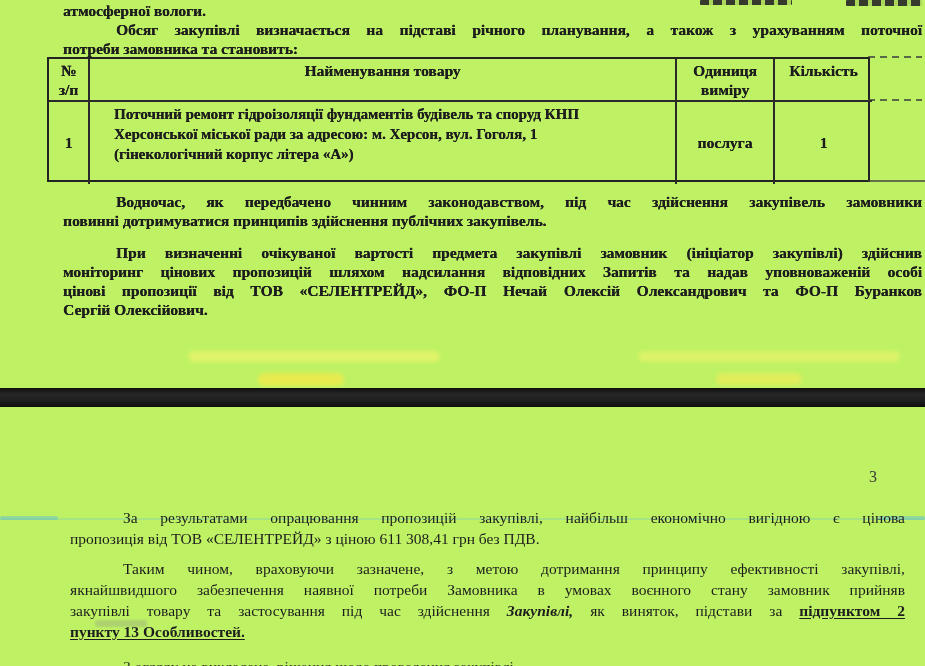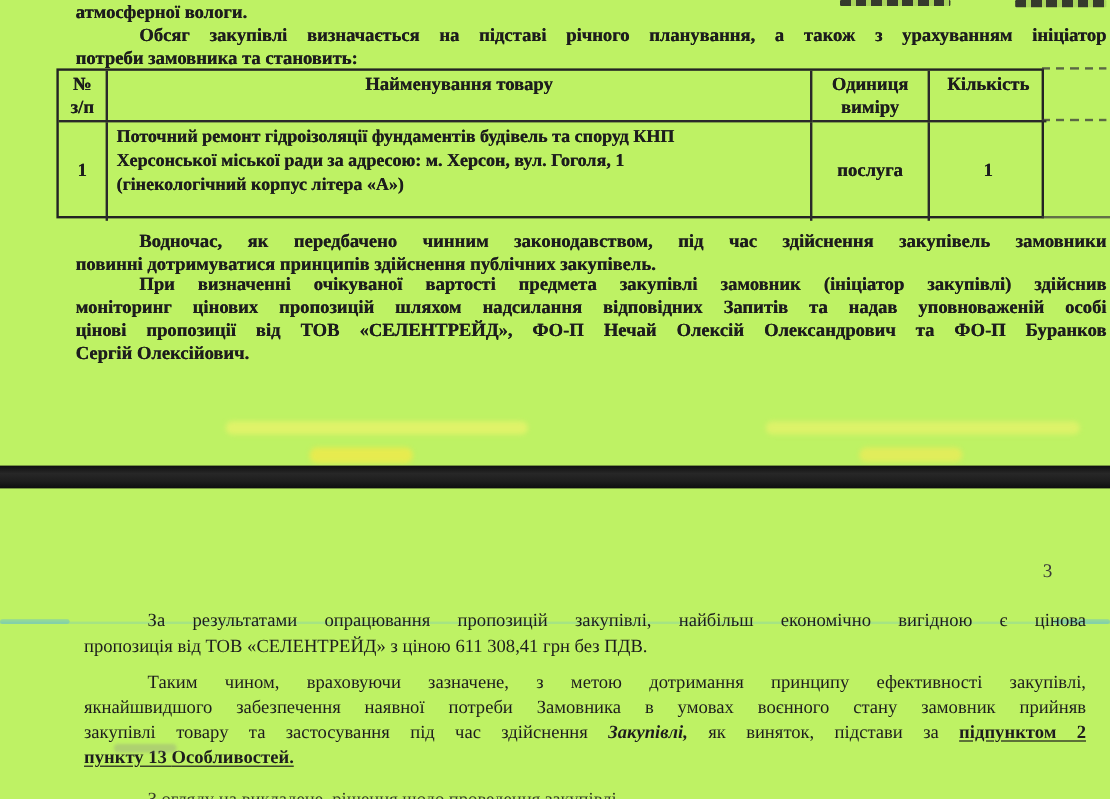--- a/index.html
+++ b/index.html
@@ -25,21 +25,21 @@
     display:grid;grid-template-columns:41px 587px 98px 97px;grid-template-rows:43px 82px;
     border:2.5px solid #232323;box-sizing:border-box;
     font-weight:700;text-shadow:0.25px 0 0 currentColor;
   }
   .cell{border-right:2px solid #2a2a2a;border-bottom:2px solid #2a2a2a;box-sizing:border-box;
         display:flex;align-items:center;justify-content:center;font-size:15.5px;}
   .cell.last-col{border-right:none;}
   .cell.last-row{border-bottom:none;}
   .cell.hdr{align-items:flex-start;padding-top:2px;line-height:19px;text-align:center;}
   .hdr-stack{display:flex;flex-direction:column;align-items:center;}
-  .cell.desc{display:block;padding:2px 4px 0 7px;font-size:15px;line-height:20px;text-align:left;}
+  .cell.desc{display:block;padding:2px 4px 0 24px;font-size:15px;line-height:20px;text-align:left;}
   
   .artifact{position:absolute;pointer-events:none;}
   .top-frag{height:5px;border-radius:1px;
     background:repeating-linear-gradient(90deg,#262626 0 9px,rgba(38,38,38,0.15) 9px 13px);opacity:.9;}
   .tbl-dash{height:2px;background:repeating-linear-gradient(90deg,#3a3a3a 0 7px,transparent 7px 12px);opacity:.75;}
   .tbl-solid{height:2px;background:#3a3a3a;opacity:.7;}
   .hl{filter:blur(2.2px);border-radius:6px;}
   .band{left:0;top:388px;width:925px;height:19px;
     background:linear-gradient(#0f0f0f,#272727 35%,#1d1d1d 70%,#0e0e0e);}
   .cyan-line{left:0;top:518px;width:925px;height:2px;background:rgba(110,195,205,0.30);}
@@ -57,21 +57,21 @@
 <body>
 
 <div class="page">
 
   <div class="artifact top-frag" style="left:700px;top:0;width:92px;"></div>
   <div class="artifact top-frag" style="left:846px;top:0;width:76px;height:6px;"></div>
 
   <div class="sec bold-sec" style="left:63px;top:1px;width:859px;">
     <div class="tline tl-last">атмосферної вологи.</div>
     <div>
-        <div class="tline tl-full tl-first"><span class="seg-n">Обсяг закупівлі визначається на підставі річного планування, а також з урахуванням ініціатор</span></div>
+        <div class="tline tl-full tl-first"><span class="seg-n">Обсяг закупівлі визначається на підставі річного планування, а також з урахуванням поточної</span></div>
         <div class="tline tl-last"><span class="seg-n">потреби замовника та становить:</span></div>
       </div>
   </div>
 
   <div class="tbl">
     <div class="cell hdr">
       <div class="hdr-stack">
         <span>№</span>
         <span>з/п</span>
       </div>
@@ -101,21 +101,21 @@
 
   <div class="artifact tbl-dash" style="left:868px;top:56px;width:54px;"></div>
   <div class="artifact tbl-dash" style="left:868px;top:99px;width:54px;"></div>
   <div class="artifact tbl-solid" style="left:868px;top:180px;width:57px;"></div>
 
   <div class="sec bold-sec" style="left:63px;top:192px;width:859px;">
       <div class="tline tl-full tl-first"><span class="seg-n">Водночас, як передбачено чинним законодавством, під час здійснення закупівель замовники</span></div>
       <div class="tline tl-last"><span class="seg-n">повинні дотримуватися принципів здійснення публічних закупівель.</span></div>
     </div>
 
-  <div class="sec bold-sec" style="left:63px;top:228px;width:859px;">
+  <div class="sec bold-sec" style="left:63px;top:243px;width:859px;">
       <div class="tline tl-full tl-first"><span class="seg-n">При визначенні очікуваної вартості предмета закупівлі замовник (ініціатор закупівлі) здійснив</span></div>
       <div class="tline tl-full"><span class="seg-n">моніторинг цінових пропозицій шляхом надсилання відповідних Запитів та надав уповноваженій особі</span></div>
       <div class="tline tl-full"><span class="seg-n">цінові пропозиції від ТОВ «СЕЛЕНТРЕЙД», ФО-П Нечай Олексій Олександрович та ФО-П Буранков</span></div>
       <div class="tline tl-last"><span class="seg-n">Сергій Олексійович.</span></div>
     </div>
 
   <div class="artifact hl" style="left:188px;top:351px;width:252px;height:11px;background:rgba(252,244,110,0.55);"></div>
   <div class="artifact hl" style="left:258px;top:373px;width:86px;height:13px;background:rgba(248,232,70,0.7);"></div>
   <div class="artifact hl" style="left:638px;top:351px;width:262px;height:11px;background:rgba(252,244,110,0.5);"></div>
   <div class="artifact hl" style="left:716px;top:373px;width:86px;height:12px;background:rgba(248,234,85,0.6);"></div>

